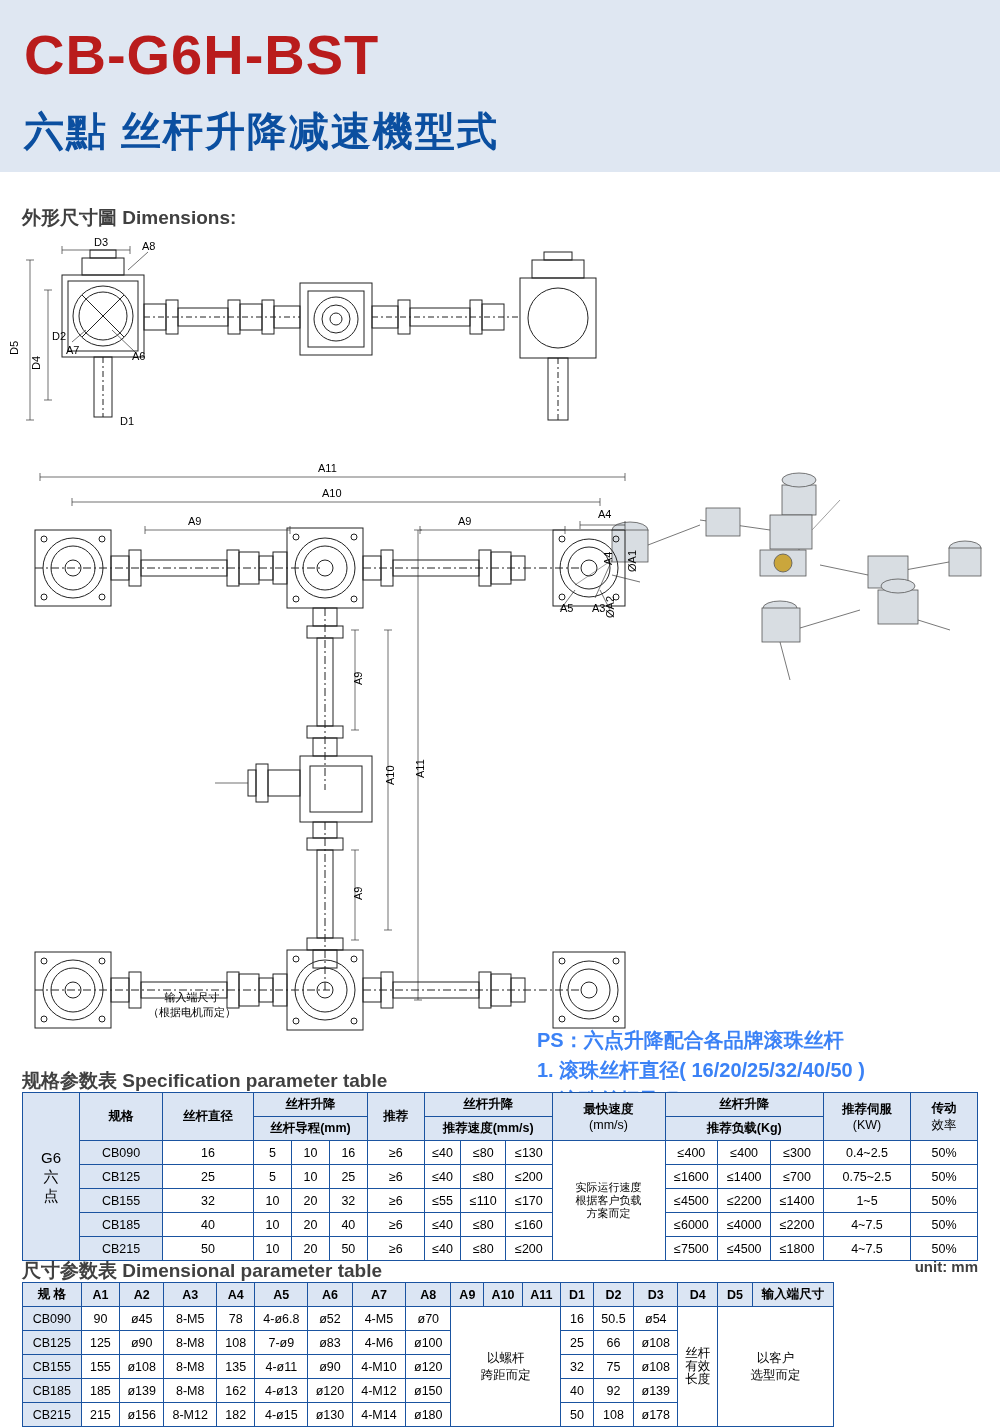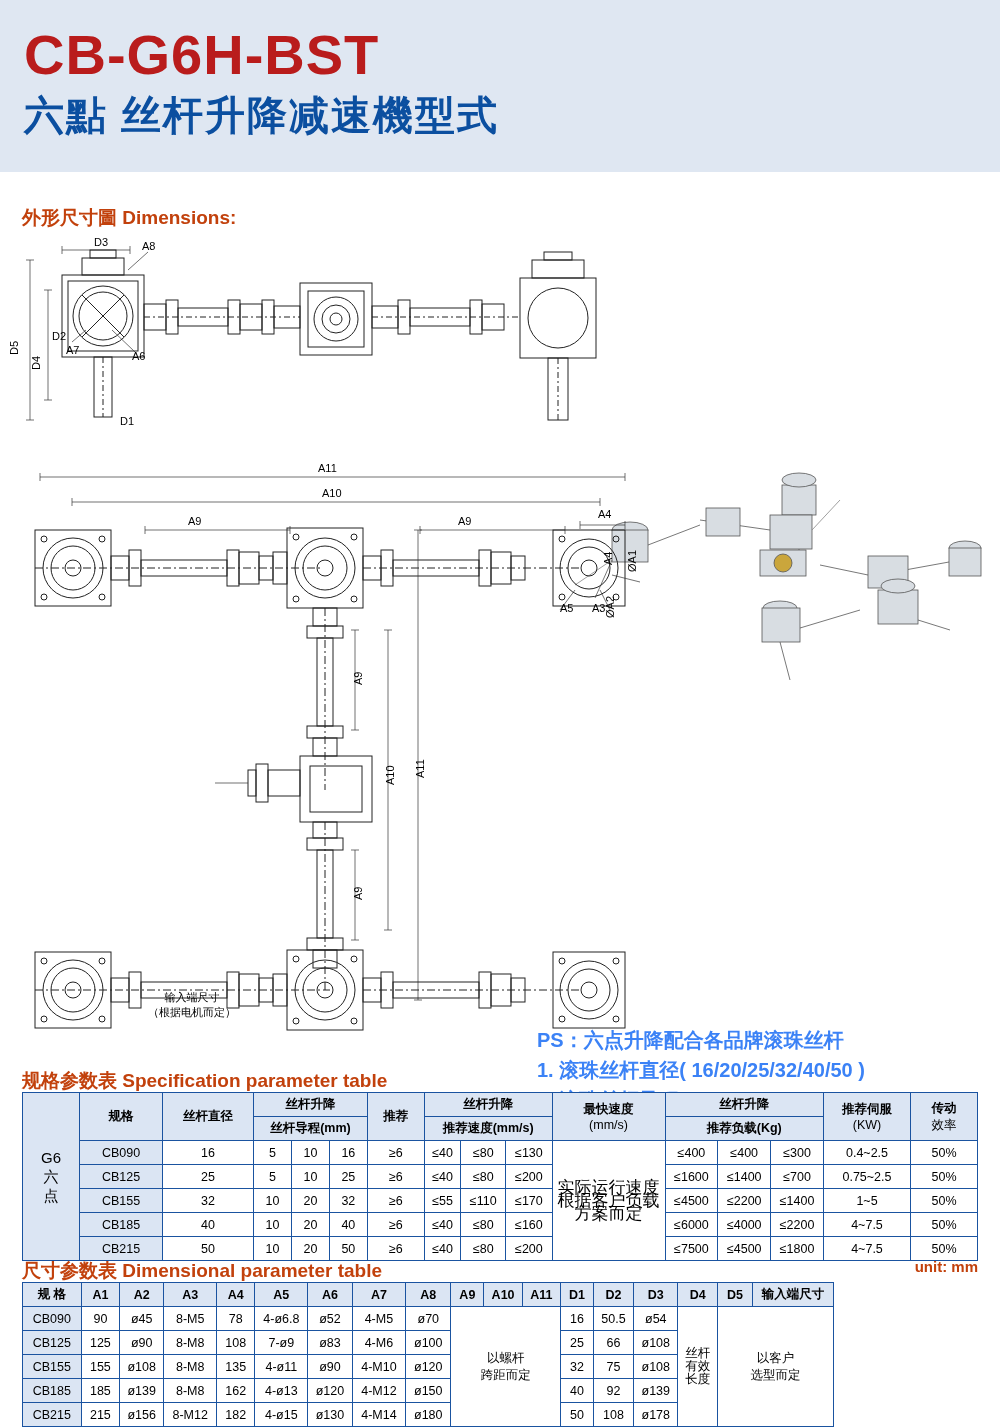--- a/index.html
+++ b/index.html
@@ -16,27 +16,27 @@
     position:absolute;left:0;top:0;width:1000px;height:172px;
     background:#dfe7f2;
   }
   .header .title{
     position:absolute;left:24px;top:22px;
     font-size:56px;font-weight:bold;color:#b91c1c;
     letter-spacing:1px;
     font-family:"Liberation Sans","DejaVu Sans",sans-serif;
   }
   .header .subtitle{
-    position:absolute;left:24px;top:88px;
+    position:absolute;left:24px;top:104px;
     font-size:40px;font-weight:bold;color:#0b4fa0;
     letter-spacing:2px;
   }
   
   .sec-label{
-    position:absolute;font-size:19px;font-weight:bold;color:#c2410c;
+    position:absolute;font-size:19px;font-weight:bold;color:#404040;
   }
   #dimlabel{left:22px;top:205px;}
   #spec-label{left:22px;top:1068px;}
   #dim-label{left:22px;top:1258px;}
   #unit-label{right:22px;top:1258px;font-size:15px;}
   
   .drawing{
     position:absolute;left:0;top:230px;width:1000px;height:830px;
   }
   .note{
@@ -65,21 +65,21 @@
     background:#fff;
     white-space:nowrap;
   }
   .tbl th{background:#dbe5f3;font-weight:bold;}
   .rowhead{background:#dbe5f3 !important;font-weight:bold;color:#0b4fa0;}
   .g6cell{background:#dbe5f3 !important;font-weight:bold;color:#000;font-size:15px;line-height:19px;}
   #spec-table{left:22px;top:1092px;width:956px;}
   #spec-table td,#spec-table th{height:21px;}
   #dim-table{left:22px;top:1282px;width:812px;}
   #dim-table td,#dim-table th{height:21px;font-size:12.5px;}
-  .smallmulti{font-size:17px;line-height:13px;}
+  .smallmulti{font-size:11px;line-height:13px;}
   
   svg{display:block;}
 </style>
 </head>
 <body>
 
 <div class="header">
   <div class="title">CB-G6H-BST</div>
   <div class="subtitle">六點 丝杆升降减速機型式</div>
 </div>

